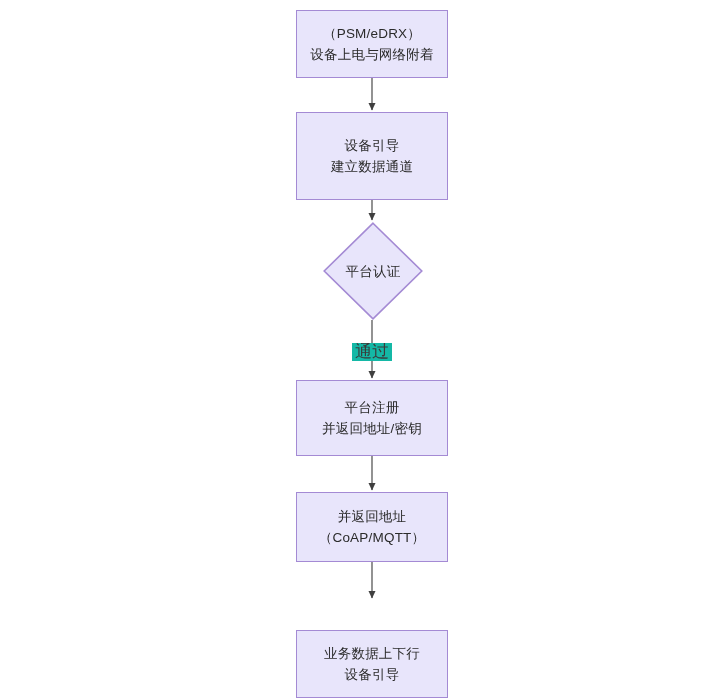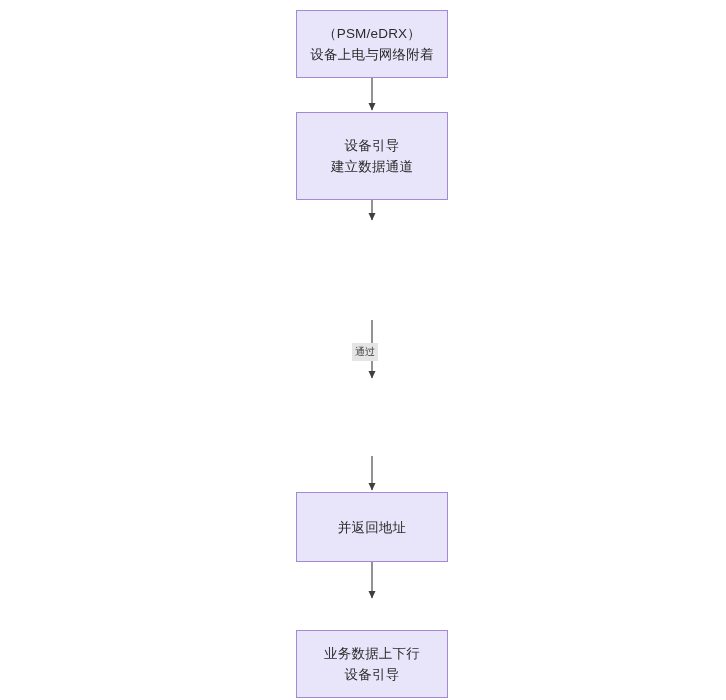--- a/index.html
+++ b/index.html
@@ -75,23 +75,23 @@
     font-size: 13.5px;
     line-height: 21px;
     text-align: center;
     letter-spacing: 0.2px;
     white-space: nowrap;
   }
 
   
   .edge-label {
     position: absolute;
-    background: #e5e5e5;
+    background: #14b8a6;
     color: #3a3a3a;
-    font-size: 10px;
+    font-size: 17px;
     line-height: 16px;
     padding: 1px 3px;
     white-space: nowrap;
     text-align: center;
   }
 </style>
 </head>
 <body>
 
 <div id="flow-canvas">
@@ -117,28 +117,39 @@
   <div class="node" style="left:296px; top:10px; width:152px; height:68px;">
     <span class="line">（PSM/eDRX）</span>
     <span class="line">设备上电与网络附着</span>
   </div>
 
   <div class="node" style="left:296px; top:112px; width:152px; height:88px;">
     <span class="line">设备引导</span>
     <span class="line">建立数据通道</span>
   </div>
 
+  <div class="decision" style="left:323px; top:222px; width:100px; height:98px;">
+    <svg class="diamond-shape" viewBox="0 0 100 98" preserveAspectRatio="none" xmlns="http://www.w3.org/2000/svg">
+      <polygon points="50,1.2 98.8,49 50,96.8 1.2,49" fill="#e8e5fb" stroke="#a48ad4" stroke-width="1.6"></polygon>
+    </svg>
+    <span class="decision-label">平台认证</span>
+  </div>
 
   <div class="edge-label" style="left:352px; top:343px;">
     <span>通过</span>
   </div>
 
+  <div class="node" style="left:296px; top:380px; width:152px; height:76px;">
+    <span class="line">平台注册</span>
+    <span class="line">并返回地址/密钥</span>
+  </div>
 
   <div class="node" style="left:296px; top:492px; width:152px; height:70px;">
     <span class="line">并返回地址</span>
+    <span class="line">（CoAP/MQTT）</span>
   </div>
 
   <div class="node" style="left:296px; top:600px; width:152px; height:68px;margin-top:30px;">
     <span class="line">业务数据上下行</span>
     <span class="line">设备引导</span>
   </div>
 
 </div>
 
 </body></html>

